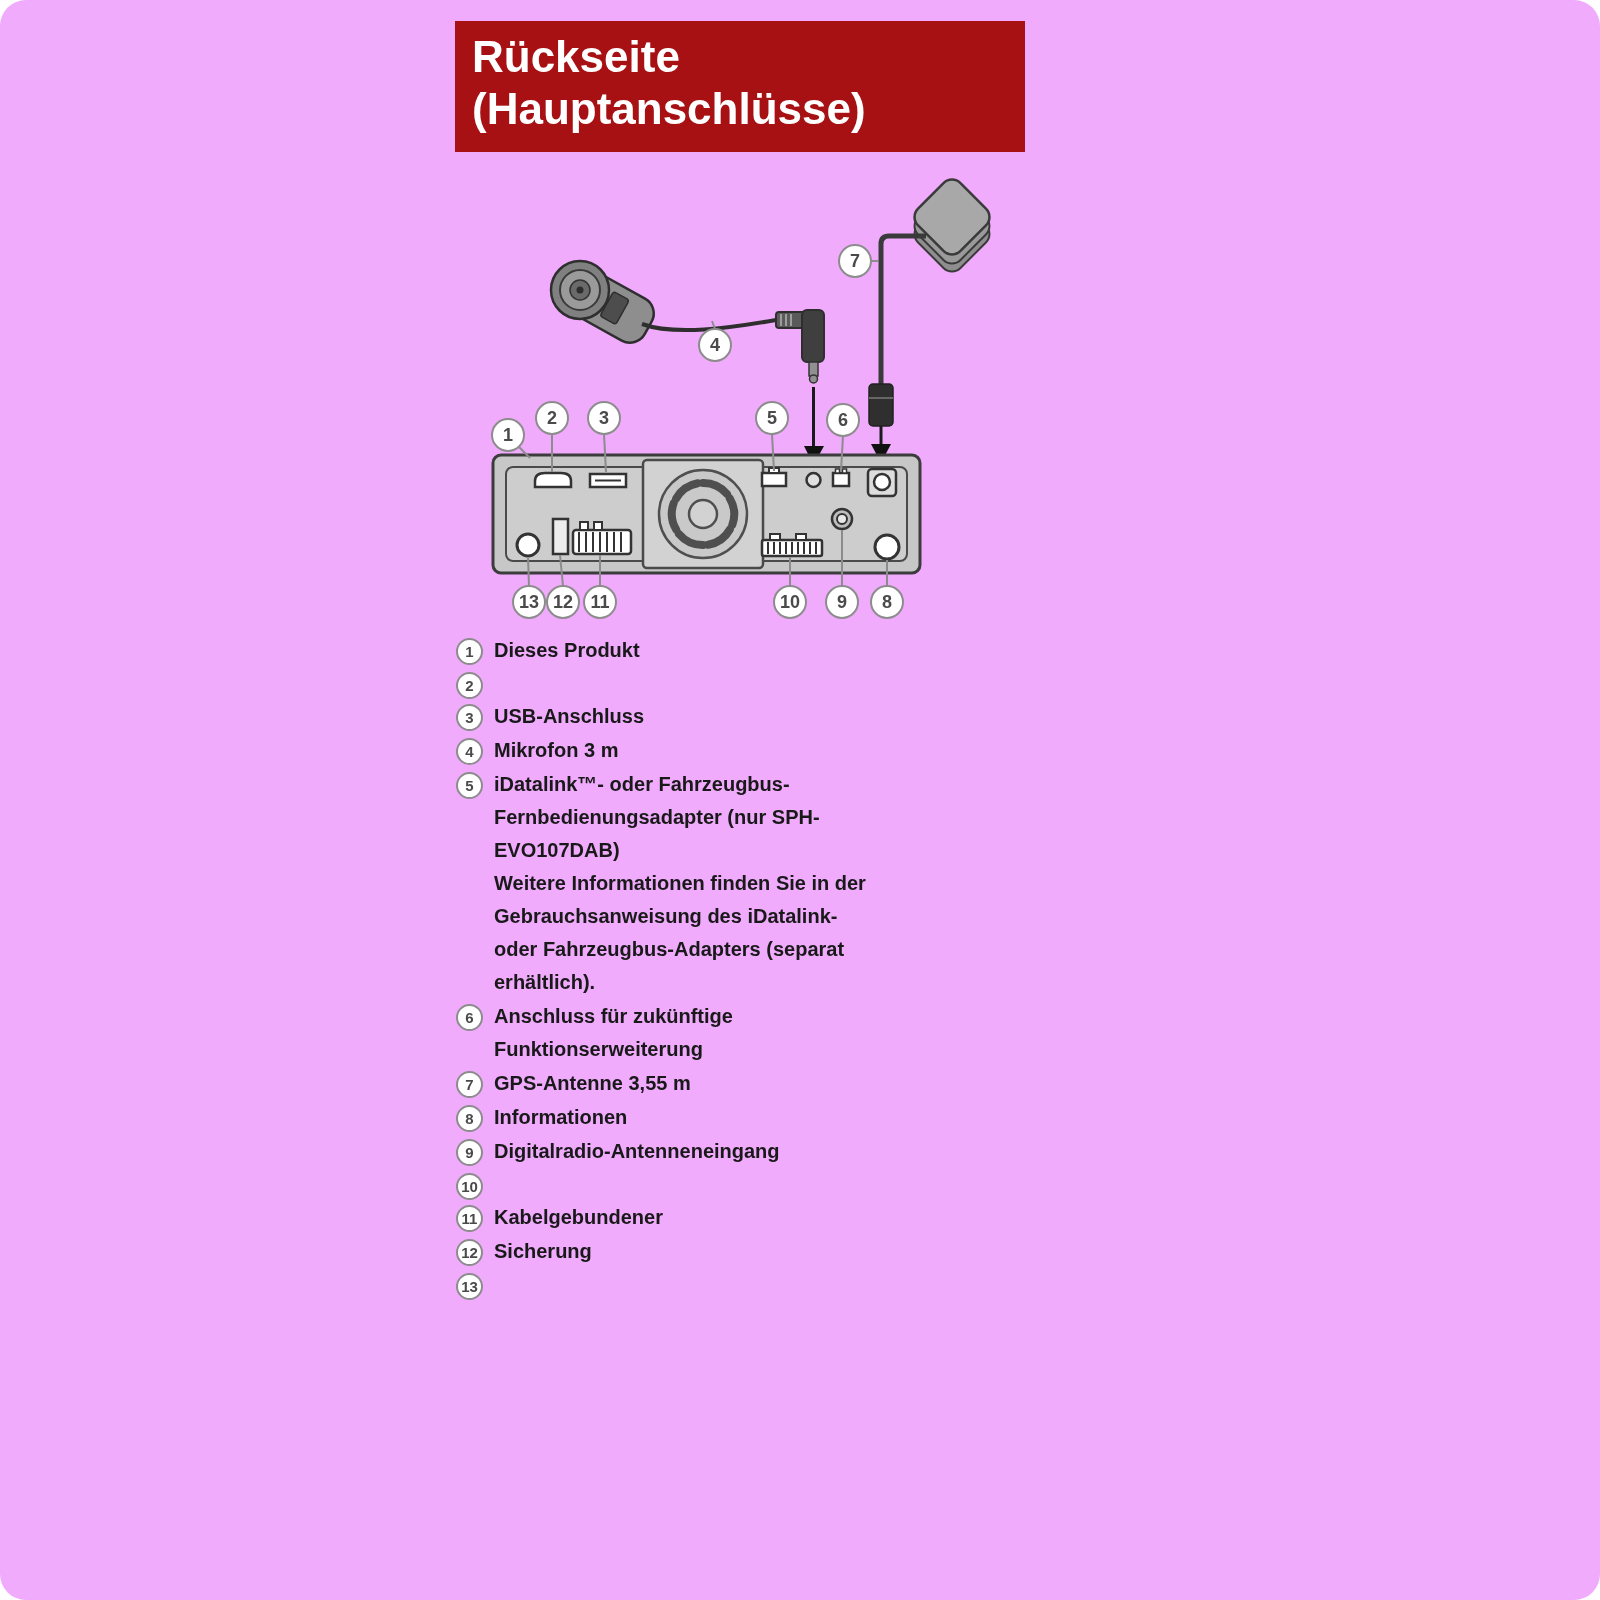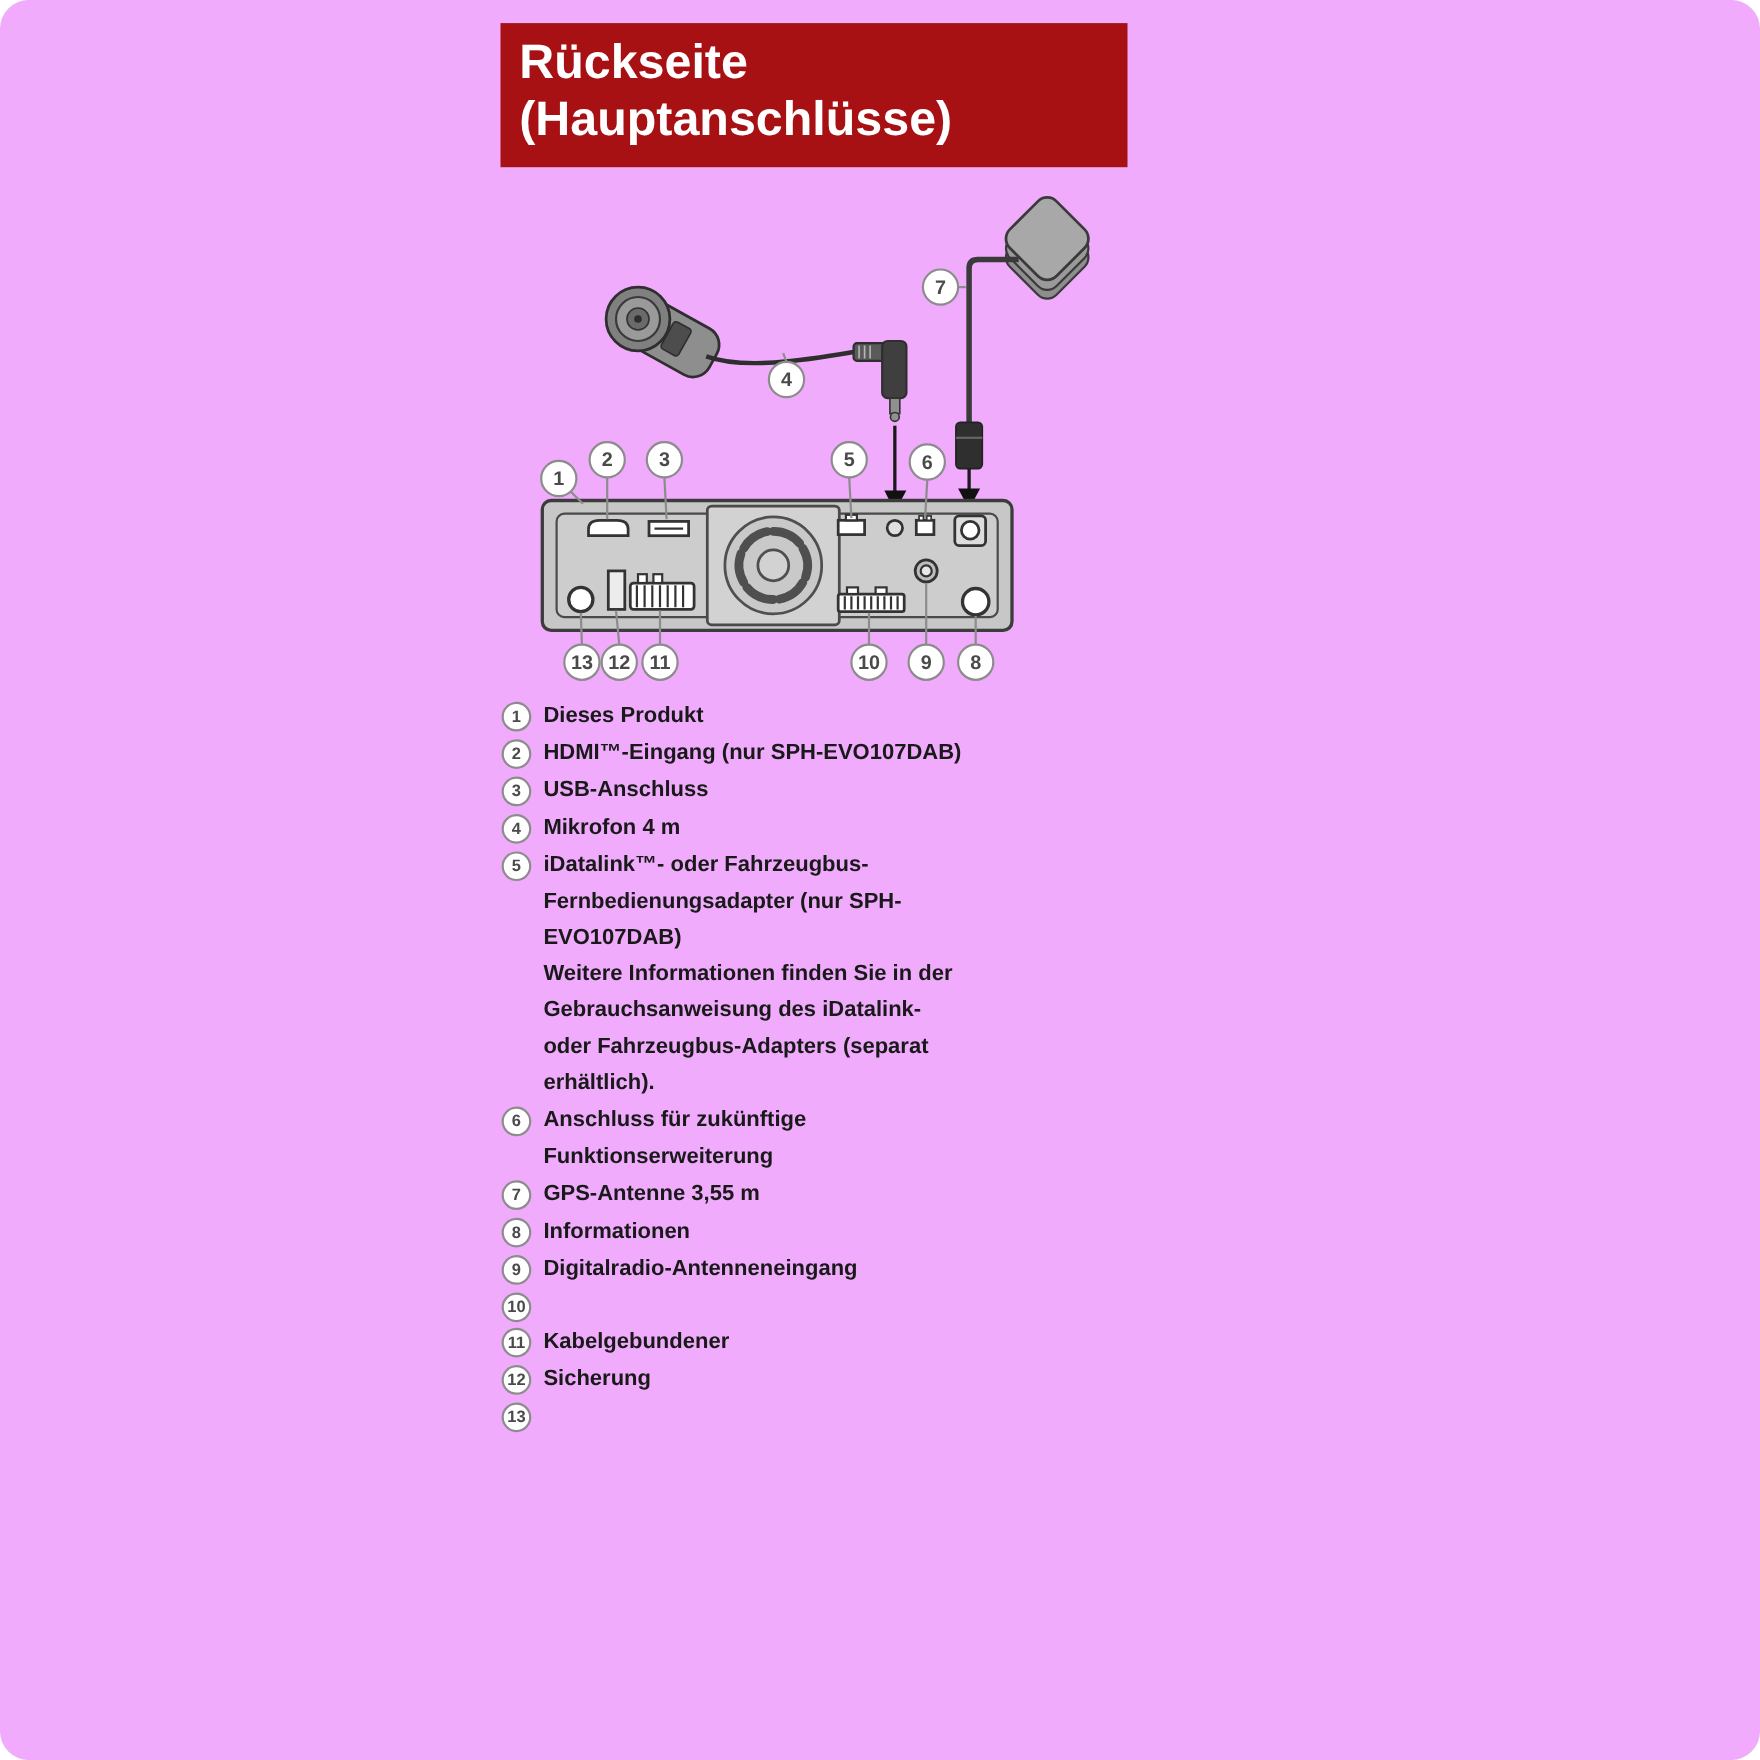--- a/index.html
+++ b/index.html
@@ -212,29 +212,28 @@
       </g>
   </svg>
 
   <div class="legend">
     <div class="legend-item">
         <span class="legend-marker">1</span>
         <div class="legend-text">Dieses Produkt</div>
       </div>
     <div class="legend-item">
         <span class="legend-marker">2</span>
-        <div class="legend-text">HDMI™-Eingang (nur SPH-EVO107DAB)</div>
       </div>
     <div class="legend-item">
         <span class="legend-marker">3</span>
         <div class="legend-text">USB-Anschluss</div>
       </div>
     <div class="legend-item">
         <span class="legend-marker">4</span>
-        <div class="legend-text">Mikrofon 4 m</div>
+        <div class="legend-text">Mikrofon 3 m</div>
       </div>
     <div class="legend-item">
         <span class="legend-marker">5</span>
         <div class="legend-text">iDatalink™- oder Fahrzeugbus-
 Fernbedienungsadapter (nur SPH-
 EVO107DAB)
 Weitere Informationen finden Sie in der
 Gebrauchsanweisung des iDatalink-
 oder Fahrzeugbus-Adapters (separat
 erhältlich).</div>

